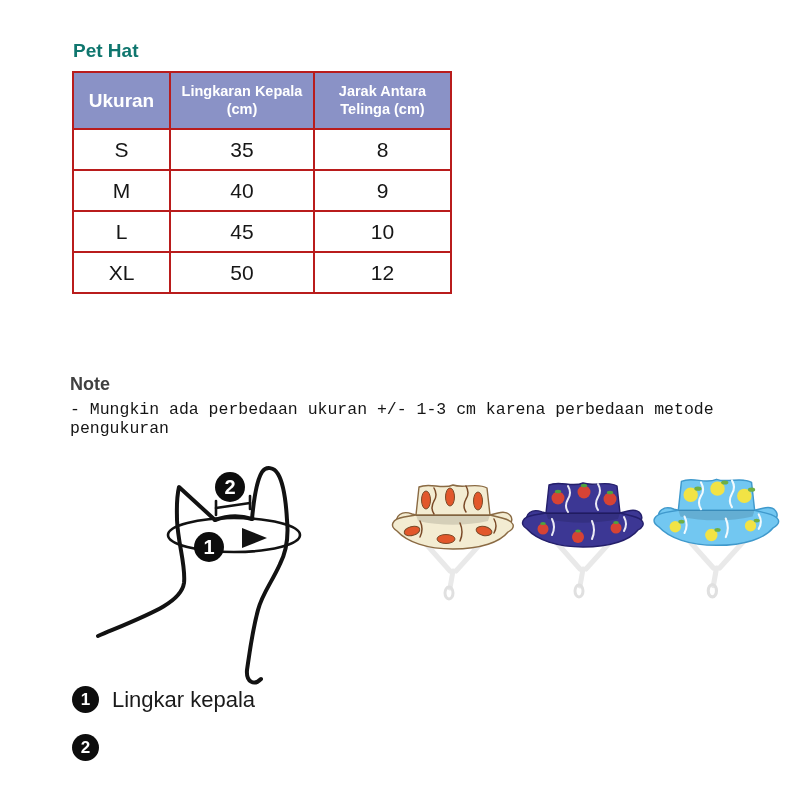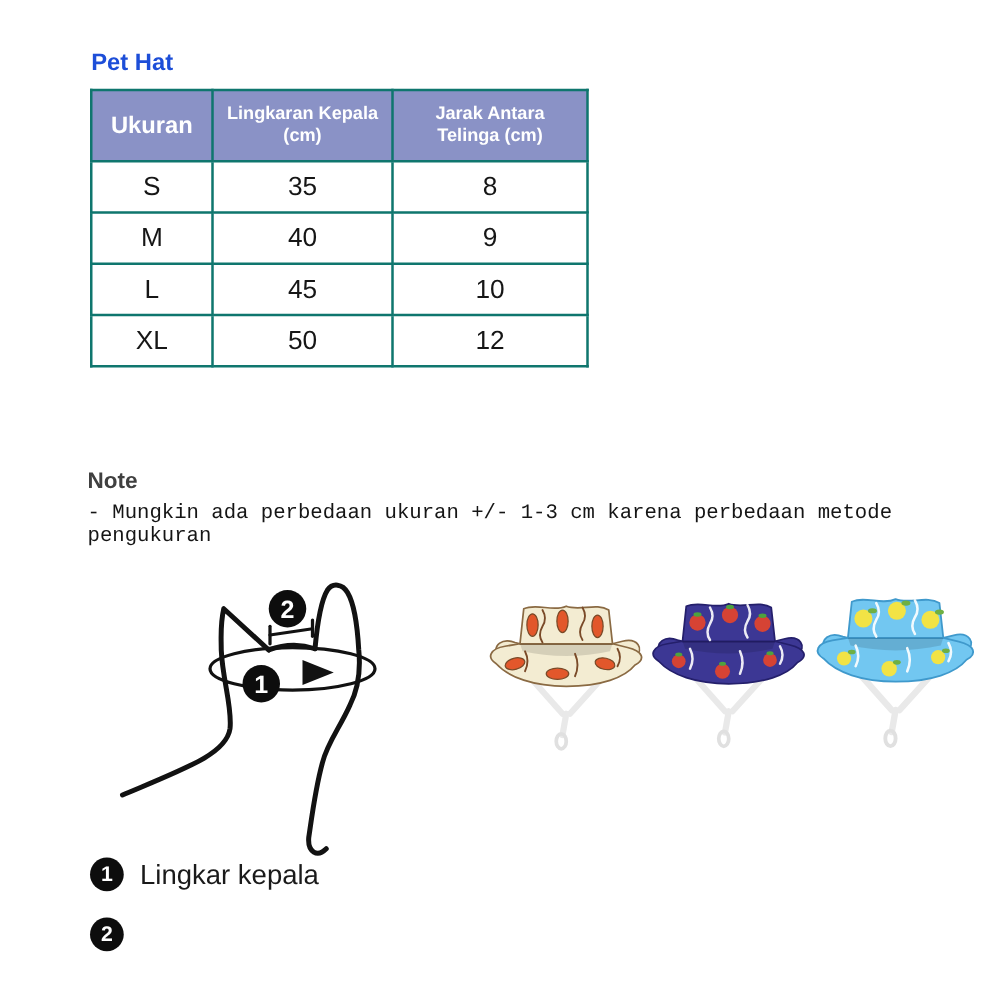--- a/index.html
+++ b/index.html
@@ -1,26 +1,26 @@
 <!DOCTYPE html>
 <html><head>
 <meta charset="utf-8">
 <style>
   * { margin:0; padding:0; box-sizing:border-box; }
   html,body { width:800px; height:800px; background:#ffffff; font-family:"Liberation Sans", sans-serif; color:#1a1a1a; }
   .abs { position:absolute; }
 
-  .page-title { left:73px; top:40px; font-size:19px; font-weight:700; color:#1d4ed8; }
+  .page-title { left:73px; top:40px; font-size:19px; font-weight:700; color:#0f766e; }
 
   table.size-table { position:absolute; left:72px; top:71px; border-collapse:collapse; table-layout:fixed; }
-  .size-table th, .size-table td { border:2px solid #0f766e; text-align:center; vertical-align:middle; }
+  .size-table th, .size-table td { border:2px solid #b91c1c; text-align:center; vertical-align:middle; }
   .size-table th { background:#8a92c6; color:#ffffff; font-weight:700; height:57px; }
   .size-table th.col1 { width:97px; font-size:19px; }
   .size-table th.col2 { width:144px; font-size:14.5px; line-height:1.18; }
-  .size-table th.col3 { width:156px; font-size:14.5px; line-height:1.18; }
+  .size-table th.col3 { width:137px; font-size:14.5px; line-height:1.18; }
   .size-table td { height:41px; font-size:21px; color:#161616; background:#fff; }
 
   .note-heading { left:70px; top:374px; font-size:18px; font-weight:700; color:#404040; }
   .note-line { left:70px; top:400px; font-size:16.5px; color:#151515;font-family:Liberation Mono, monospace; }
 
   .legend-row { position:absolute; left:72px; display:flex; align-items:center; gap:13px; }
   .legend-row.r1 { top:686px; }
   .legend-row.r2 { top:734px; }
   .legend-badge { width:27px; height:27px; border-radius:50%; background:#0d0d0d; color:#fff;
                   font-size:17px; font-weight:700; display:flex; align-items:center; justify-content:center; }

